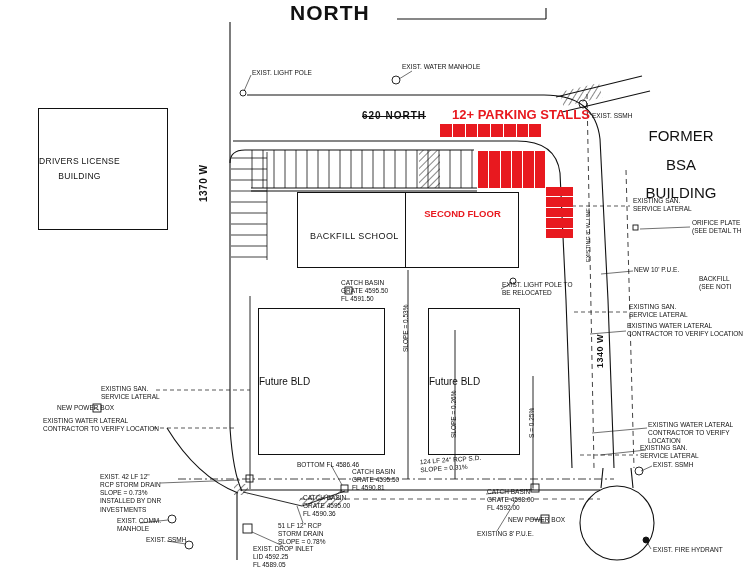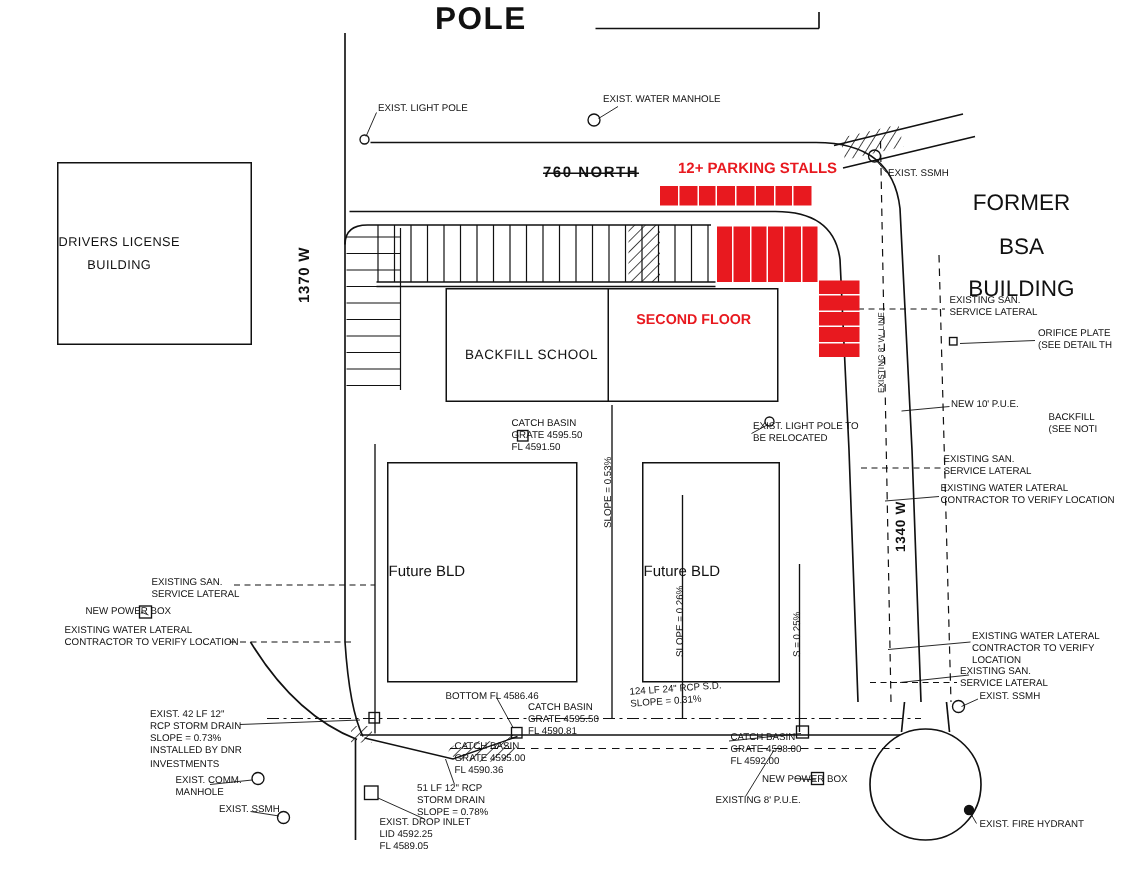--- a/index.html
+++ b/index.html
@@ -7,21 +7,21 @@
   body{font-family:"Liberation Sans",sans-serif;color:#111}
   .plan{position:relative;width:749px;height:588px;background:#fff;overflow:hidden}
   svg.linework{position:absolute;left:0;top:0}
   .ann{position:absolute;font-size:6.5px;line-height:1.25;white-space:pre-line;color:#111}
   .vert{transform:rotate(-90deg);transform-origin:0 0;white-space:nowrap}
   .t-city{position:absolute;font-size:21px;font-weight:bold;letter-spacing:1px}
   .t-front{position:absolute;font-size:15.5px}
   .street{position:absolute;font-weight:bold;font-size:10px;letter-spacing:.5px}
   .strike{text-decoration:line-through}
   .red{color:#e8191f;font-weight:bold}
-  .redtxt{position:absolute;font-size:10px}
+  .redtxt{position:absolute;font-size:13px}
   .bld{position:absolute;border:1.3px solid #111;display:flex;align-items:center;justify-content:flex-start;text-align:center}
   .bld.fill{background:#fff}
   .bld .lbl{white-space:pre-line;line-height:1.8}
   .office{position:absolute;left:405px;top:192px;width:114px;height:76px;border-left:1px solid #111;display:flex;flex-direction:column}
   .office .row{border-bottom:1px solid #111;display:flex;align-items:center;padding-left:5px;font-size:11px}
   .office .row:last-child{border-bottom:none;justify-content:center;padding-left:0;font-size:9.5px}
   .stalls{position:absolute;display:flex;gap:1px}
   .stalls i{flex:1;display:block}
   .lbl-internet{position:absolute;font-size:9px;letter-spacing:.4px}
   .bsa{position:absolute;font-size:15px;line-height:1.9;text-align:center;white-space:pre-line}
@@ -128,25 +128,25 @@
     </g>
 
     <g fill="url(#hatch)" stroke="none">
       <rect x="419" y="150" width="21" height="38"></rect>
       <rect x="560" y="92" width="40" height="15" transform="rotate(-13 560 92)"></rect>
       <ellipse cx="322" cy="501" rx="23" ry="7"></ellipse>
       <rect x="234" y="484" width="14" height="11"></rect>
     </g>
   </svg>
 
-  <div class="t-city" style="left:290px;top:1px">POLE</div>
+  <div class="t-city" style="left:290px;top:1px">NORTH</div>
 
   <div class="street vert" style="left:198px;top:202px">1370 W</div>
   <div class="street vert" style="left:595px;top:368px;font-size:9px">1340 W</div>
-  <div class="street strike" style="left:362px;top:110px;letter-spacing:1px">760 NORTH</div>
+  <div class="street strike" style="left:362px;top:110px;letter-spacing:1px">620 NORTH</div>
 
   <div class="redtxt red" style="left:452px;top:107px">12+ PARKING STALLS</div>
   <div class="stalls" style="left:440px;top:124px;width:101px;height:13px">
     <i style="background:#e8191f"></i>
       <i style="background:#e8191f"></i>
       <i style="background:#e8191f"></i>
       <i style="background:#e8191f"></i>
       <i style="background:#e8191f"></i>
       <i style="background:#e8191f"></i>
       <i style="background:#e8191f"></i>

